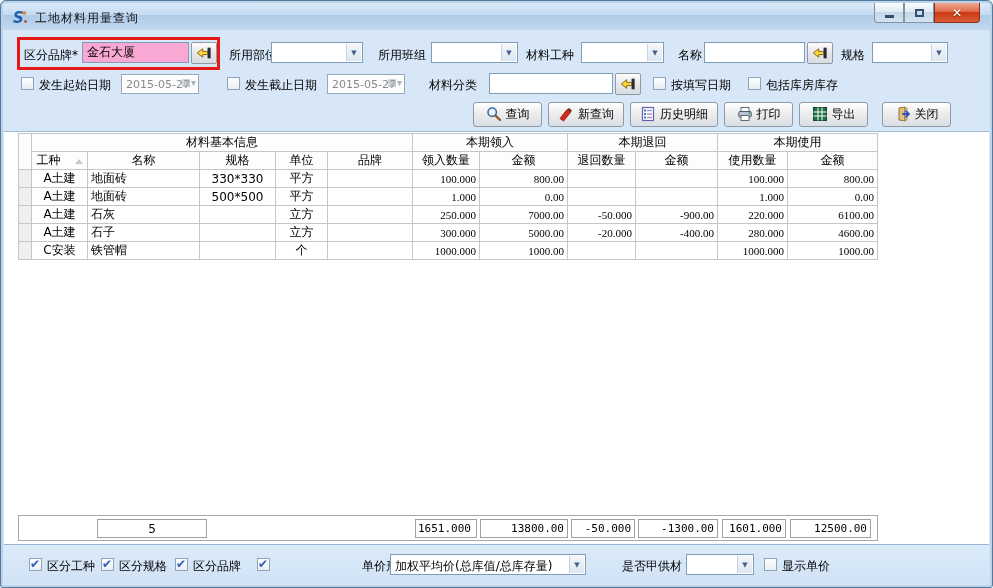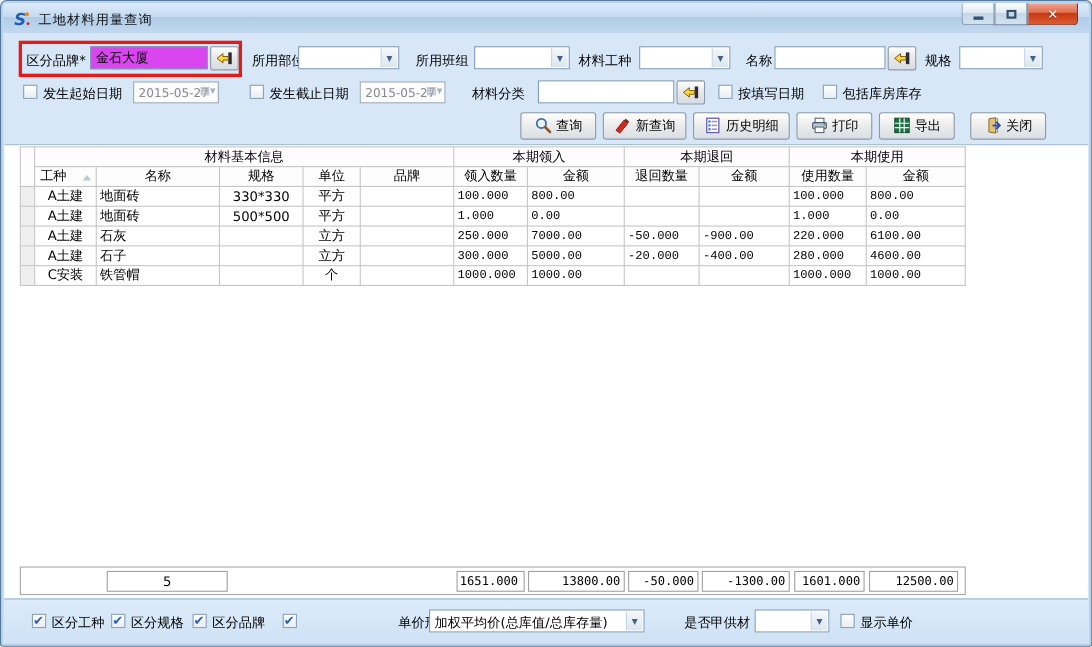--- a/index.html
+++ b/index.html
@@ -60,21 +60,21 @@
   
   .content { position:absolute; left:3px; right:3px; top:130px; bottom:43px; background:#fff;
              border-top:1px solid #9fbbd4; }
   table.grid { position:absolute; left:14px; top:1px; border-collapse:collapse; table-layout:fixed; font-size:12px; }
   table.grid th, table.grid td { border:1px solid #c6c6c6; padding:0 3px; height:17px;
              overflow:hidden; white-space:nowrap; font-weight:normal; }
   table.grid thead th { height:18px; background:#fdfdfd; }
   td.selcell, th.selcell { background:#efefef; padding:0; }
   .c0,.c2,.c3 { text-align:center; }
   .c1,.c4 { text-align:left; }
-  .c5,.c6,.c7,.c8,.c9,.c10 { font-family:Liberation Mono, monospace; font-size:11px; }
+  .c5,.c6,.c7,.c8,.c9,.c10 { text-align:right; font-family:Liberation Serif, serif; font-size:11px; }
   .sorttri { display:inline-block; width:0; height:0; border-left:4px solid transparent;
              border-right:4px solid transparent; border-bottom:5px solid #c2cbd4; margin-left:14px; }
 
   .sumstrip { position:absolute; left:14px; top:383px; width:860px; height:26px;
               border:1px solid #a8a8a8; background:#fff; }
   .sumbox { position:absolute; top:3px; height:19px; border:1px solid #a0a0a0; background:#fff;
             font-family:"DejaVu Sans Mono","Liberation Mono",monospace; font-size:11px;
             text-align:right; padding:2px 3px 0 0; }
   .sumbox.center { text-align:center; padding-right:0; font-family:"DejaVu Sans","Liberation Sans",sans-serif; font-size:12px; }
 
@@ -105,21 +105,21 @@
           <span class="glyph-max"></span>
         </div>
       <div class="wbtn close">
           <span class="glyph-x">✕</span>
         </div>
     </div>
   </div>
 
   <div class="redbox"></div>
   <span class="lbl" style="left:23px; top:46px;">区分品牌*</span>
-  <input class="tinput" style="left: 81px; top: 41px; width: 107px; background: #d946ef;" value="金石大厦">
+  <input class="tinput" style="left: 81px; top: 41px; width: 107px; background: #f9a8d4;" value="金石大厦">
   <div class="browsebtn" style="left:190px; top:41px;">
     <svg class="icon16" viewBox="0 0 18 16">
       <rect x="13" y="2" width="3.5" height="12" fill="#2a2a3a"></rect>
       <path d="M1.5 8 L7.5 3.2 V6.2 H13 V9.8 H7.5 V12.8 Z" fill="#ffd540" stroke="#7a5c00" stroke-width="1"></path>
     </svg>
   </div>
   <span class="lbl" style="left:228px; top:46px;">所用部位</span>
   <div class="combo" style="left:270px; top:41px; width:92px;">
     <span class="ctext"></span>
       <span class="carrow">▼</span>

